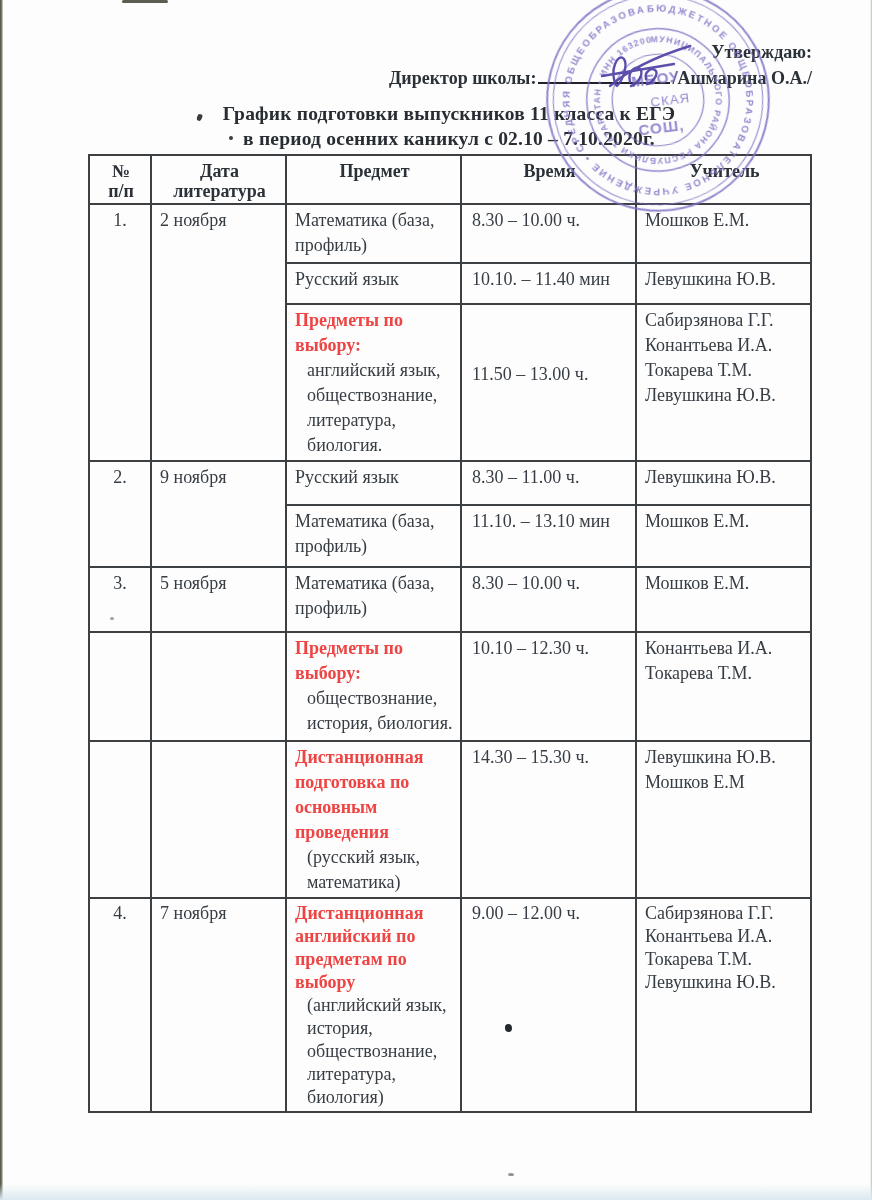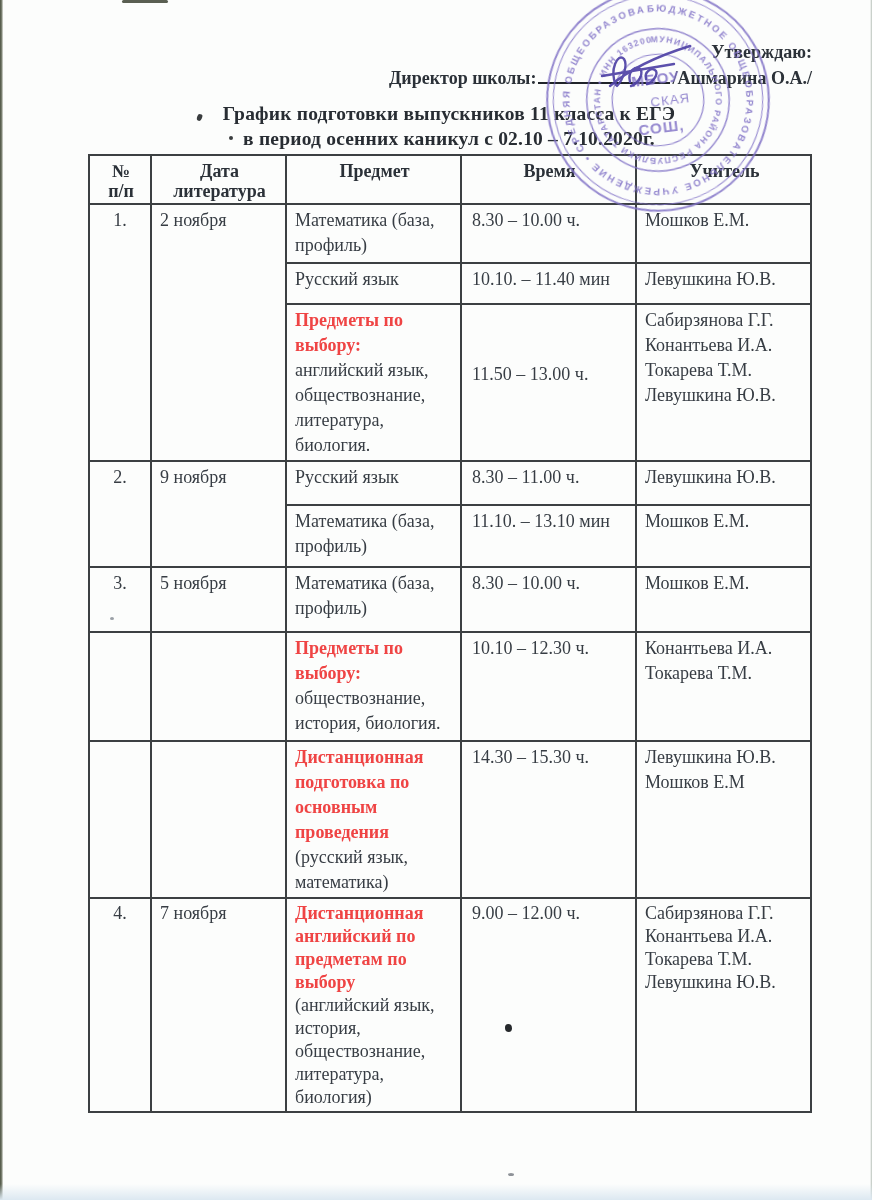--- a/index.html
+++ b/index.html
@@ -41,21 +41,21 @@
   .signature{position:absolute;left:594px;top:40px;z-index:4;}
 
   
   table.sched{position:absolute;left:88px;top:154px;width:722px;
     border-collapse:collapse;table-layout:fixed;font-size:18px;line-height:25px;z-index:2;}
   .sched th,.sched td{border:2px solid #3c4042;vertical-align:top;padding:3px 6px 2px 8px;
     overflow:hidden;color:#373d44;}
   .sched th{font-weight:bold;text-align:center;line-height:20px;padding-top:5px;color:#2b3138;}
   .sched td.num{text-align:center;padding-left:2px;padding-right:2px;}
   .sched .bold{font-weight:bold;display:block;color:#ef4444;}
-  .sched .rest{display:block;}
+  .sched .rest{display:block;margin-left:12px;}
   .sched td.time{padding-left:10px;}
   .sched td.time-offset{padding-top:57px;}
   .teacher div{white-space:nowrap;}
   tr.lh-tight td{line-height:23px;}
   tr.lh-mid td{line-height:25px;}
 
   
   .speck{position:absolute;background:#3a3d3f;border-radius:50%;z-index:5;}
   .speck.s1{left:197px;top:114px;width:5px;height:7px;border-radius:60% 40% 60% 70%;transform:rotate(20deg);}
   .speck.s2{left:229px;top:136px;width:4px;height:4px;}

